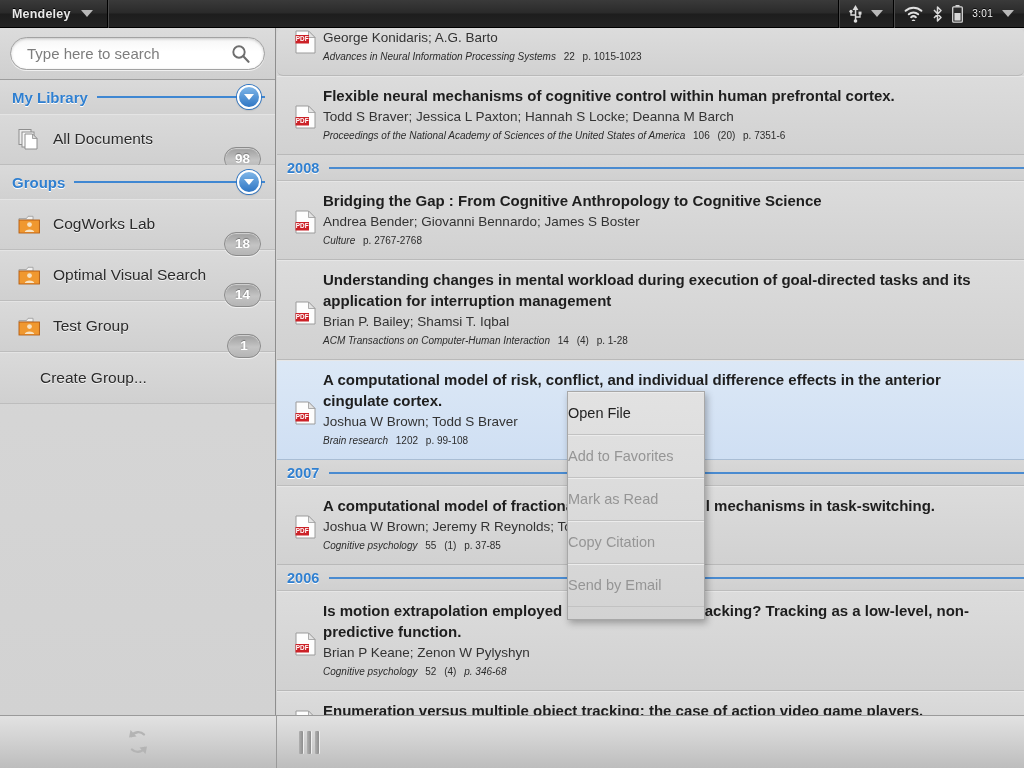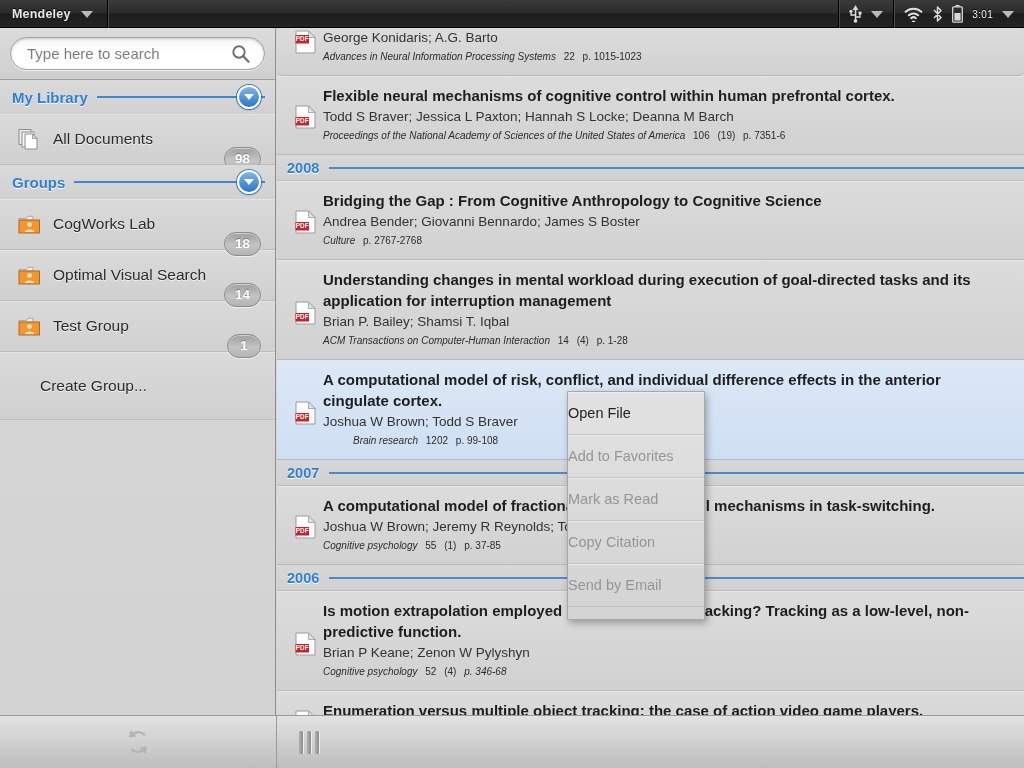--- a/index.html
+++ b/index.html
@@ -9,21 +9,21 @@
     font-family: "Liberation Sans", sans-serif;
     background: #d4d4d4;
   }
   #app { position: relative; width: 1024px; height: 768px; }
 
   
   .statusbar {
     position: absolute; top: 0; left: 0; width: 1024px; height: 28px;
     background: linear-gradient(to bottom, #3a3a3a 0%, #2a2a2a 48%, #1d1d1d 52%, #242424 100%);
     border-bottom: 1px solid #000;
-    display: flex; 
+    display: flex; align-items: center;
     z-index: 50;
   }
   .sb-app {
     display: flex; align-items: center; gap: 10px;
     height: 28px; padding: 0 14px 0 12px;
     border-right: 1px solid #000;
     box-shadow: 1px 0 0 #4a4a4a;
   }
   .sb-app-name {
     color: #e8e8e8; font-size: 12.5px; font-weight: bold;
@@ -128,21 +128,21 @@
     background: linear-gradient(to bottom, #9e9e9e, #c4c4c4 55%, #b4b4b4);
     border: 1px solid #8b8b8b;
     box-shadow: inset 0 1px 1px rgba(255,255,255,.55), 0 1px 0 rgba(255,255,255,.6);
     color: #fff; font-size: 13.5px; font-weight: bold;
     display: flex; align-items: center; justify-content: center;
     text-shadow: 0 -1px 1px rgba(0,0,0,.35);
     margin-top: 39px;
   }
   .nav-row.plain {
     justify-content: flex-start; padding-left: 40px;
-    height: 68px;
+    height: 52px;
   }
   .nav-row.plain .nav-label { padding-left: 0; }
 
   
   .doclist {
     position: absolute; left: 277px; top: 28px;
     width: 747px; height: 687px;
     background: #d6d6d6;
     overflow: hidden;
   }
@@ -396,21 +396,21 @@
           <rect x="0.5" y="12" width="13.5" height="8.5" fill="#cc2127"></rect>
           <text x="7.2" y="18.4" font-family="Liberation Sans, sans-serif" font-size="6.4" font-weight="bold" fill="#fff" text-anchor="middle">PDF</text>
         </svg>
       </div>
       <div class="doc-body">
         <div class="doc-title">Flexible neural mechanisms of cognitive control within human prefrontal cortex.</div>
         <div class="doc-authors">Todd S Braver; Jessica L Paxton; Hannah S Locke; Deanna M Barch</div>
         <div class="doc-source">
           <span style="margin-right: 5px;">Proceedings of the National Academy of Sciences of the United States of America</span>
           <span class="nm" style="margin-right: 5px;">106</span>
-          <span class="nm" style="margin-right: 5px;">(19)</span>
+          <span class="nm" style="margin-right: 5px;">(20)</span>
           <span class="nm" style="margin-right: 5px;">p. 7351-6</span>
         </div>
       </div>
     </div>
 
     <div class="year-row">
       <span class="year-label">2008</span>
       <span class="year-rule"></span>
     </div>
 
@@ -460,21 +460,21 @@
           <polygon points="1,1 13.5,1 20,7.5 20,23 1,23" fill="#fdfdfd" stroke="#9b9b9b" stroke-width="1"></polygon>
           <polygon points="13.5,1 20,7.5 13.5,7.5" fill="#e3e3e3" stroke="#9b9b9b" stroke-width="0.8"></polygon>
           <rect x="0.5" y="12" width="13.5" height="8.5" fill="#cc2127"></rect>
           <text x="7.2" y="18.4" font-family="Liberation Sans, sans-serif" font-size="6.4" font-weight="bold" fill="#fff" text-anchor="middle">PDF</text>
         </svg>
       </div>
       <div class="doc-body">
         <div class="doc-title">A computational model of risk, conflict, and individual difference effects in the anterior cingulate cortex.</div>
         <div class="doc-authors">Joshua W Brown; Todd S Braver</div>
         <div class="doc-source">
-          <span style="margin-right: 5px; margin-left: 30px;">Brain research</span>
+          <span style="margin-right: 5px;">Brain research</span>
           <span class="nm" style="margin-right: 5px;">1202</span>
           <span class="nm" style="margin-right: 5px;">p. 99-108</span>
         </div>
       </div>
     </div>
 
     <div class="year-row">
       <span class="year-label">2007</span>
       <span class="year-rule"></span>
     </div>

